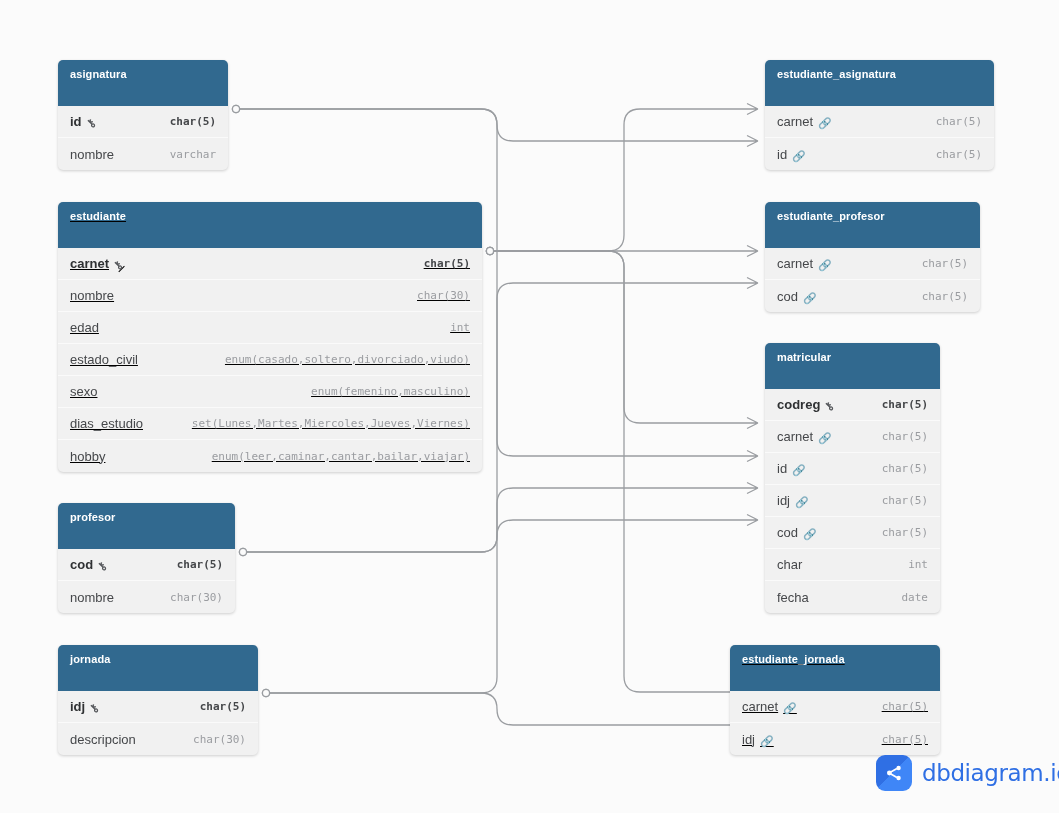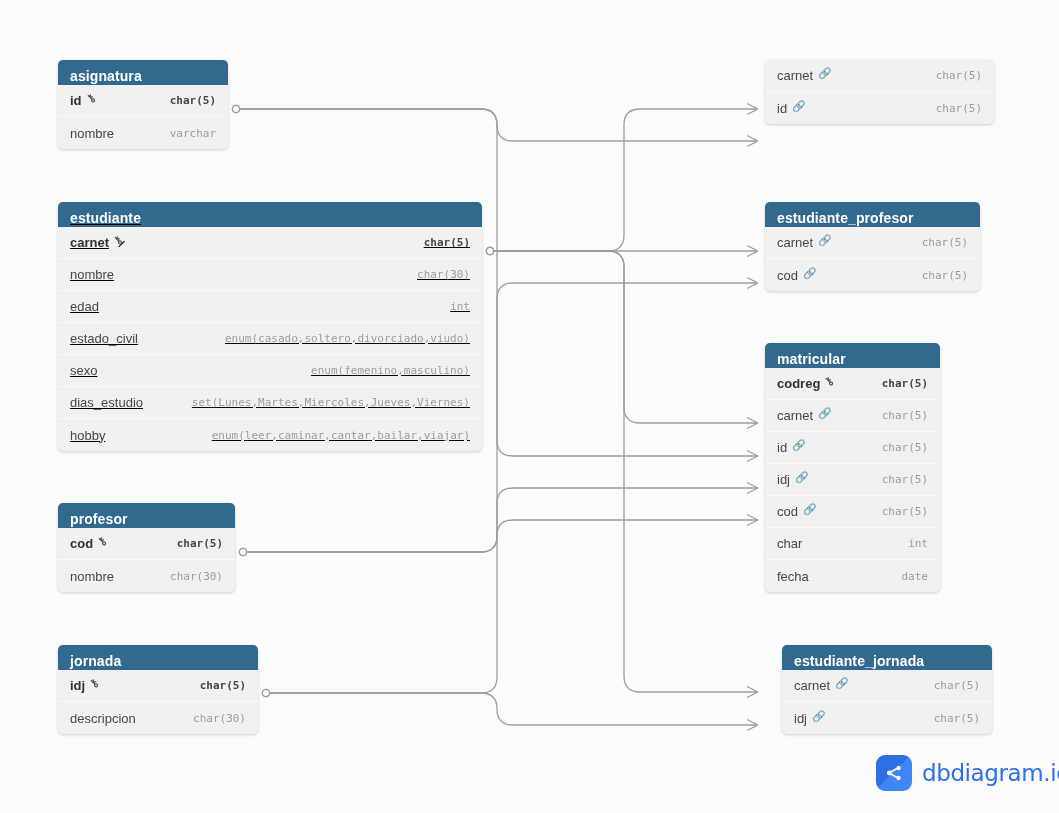--- a/index.html
+++ b/index.html
@@ -18,42 +18,42 @@
     position:absolute;
     border-radius:5px;
     background:#f1f1f1;
     box-shadow:0 1px 3px rgba(0,0,0,.18);
     overflow:hidden;
   }
   .table-header{
     background:#31698f;
     color:#ffffff;
     font-weight:bold;
-    font-size:14px;
+    font-size:11px;
     letter-spacing:.1px;
-    padding:9px 12px 2px 12px;
+    padding:9px 12px 26px 12px;
     line-height:1;
     white-space:nowrap;
   }
   .field-row{
     display:flex;
     align-items:center;
     justify-content:space-between;
     height:32px;
     padding:0 12px;
     box-sizing:border-box;
     border-bottom:1px solid #fafafa;
     white-space:nowrap;
   }
   .field-row:last-child{border-bottom:none;}
   .f-name{
     font-size:13px;
     color:#45474a;
     display:flex;
-    align-items:flex-start;
+    align-items:flex-end;
     gap:5px;
   }
   .f-name.pk{font-weight:bold;color:#2f3133;}
   .f-type{
     font-family:"DejaVu Sans Mono","Liberation Mono",monospace;
     font-size:11px;
     color:#9a9ca0;
     padding-left:14px;
   }
   .f-type.pk{color:#45474a;font-weight:bold;}
@@ -233,20 +233,21 @@
           <div class="f-type pk">char(5)</div>
         </div>
         <div class="field-row">
           <div class="f-name">
             <span>descripcion</span>
           </div>
           <div class="f-type">char(30)</div>
         </div>
       </div>
       <div class="table-card" style="left: 765px; top: 60px; width: 229px;">
+        <div class="table-header">estudiante_asignatura</div>
         <div class="field-row">
           <div class="f-name">
             <span>carnet</span>
             <span class="link-icon">🔗</span>
           </div>
           <div class="f-type">char(5)</div>
         </div>
         <div class="field-row">
           <div class="f-name">
             <span>id</span>
@@ -315,21 +316,21 @@
           </div>
           <div class="f-type">int</div>
         </div>
         <div class="field-row">
           <div class="f-name">
             <span>fecha</span>
           </div>
           <div class="f-type">date</div>
         </div>
       </div>
-      <div class="table-card" style="left: 782px; top: 645px; width: 210px;">
+      <div class="table-card" style="left: 730px; top: 645px; width: 210px; text-decoration: underline;">
         <div class="table-header">estudiante_jornada</div>
         <div class="field-row">
           <div class="f-name">
             <span>carnet</span>
             <span class="link-icon">🔗</span>
           </div>
           <div class="f-type">char(5)</div>
         </div>
         <div class="field-row">
           <div class="f-name">

